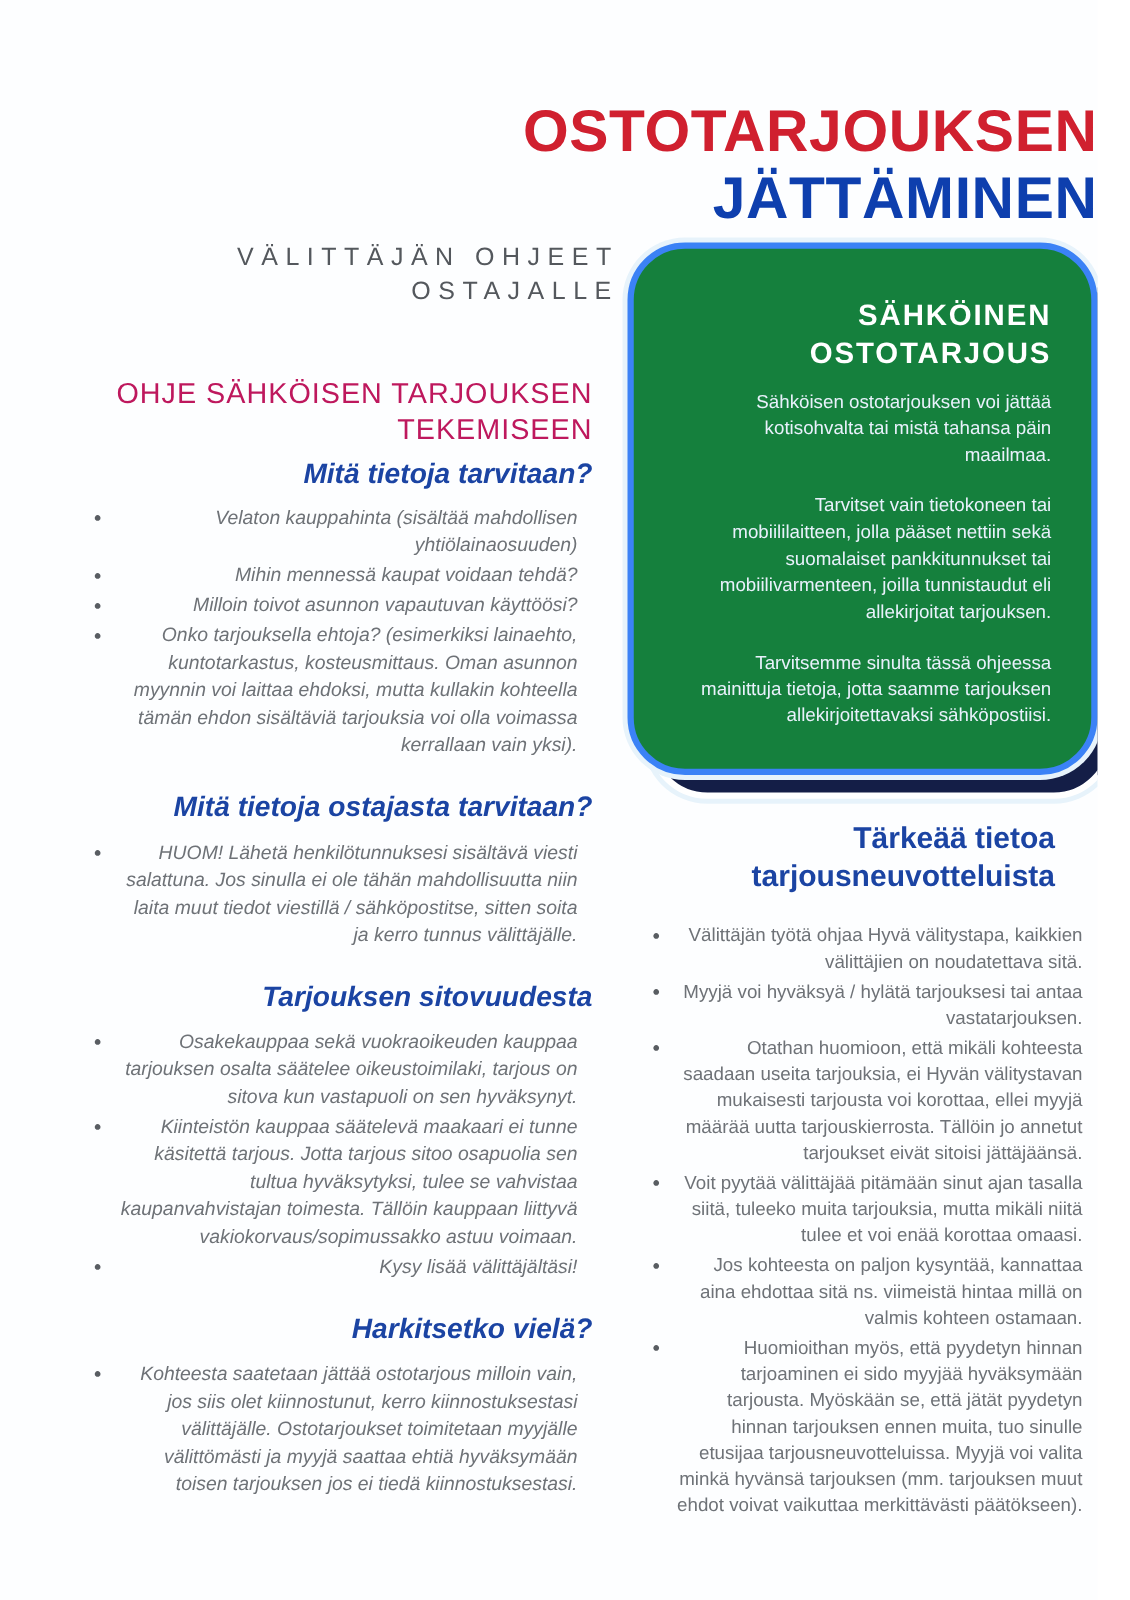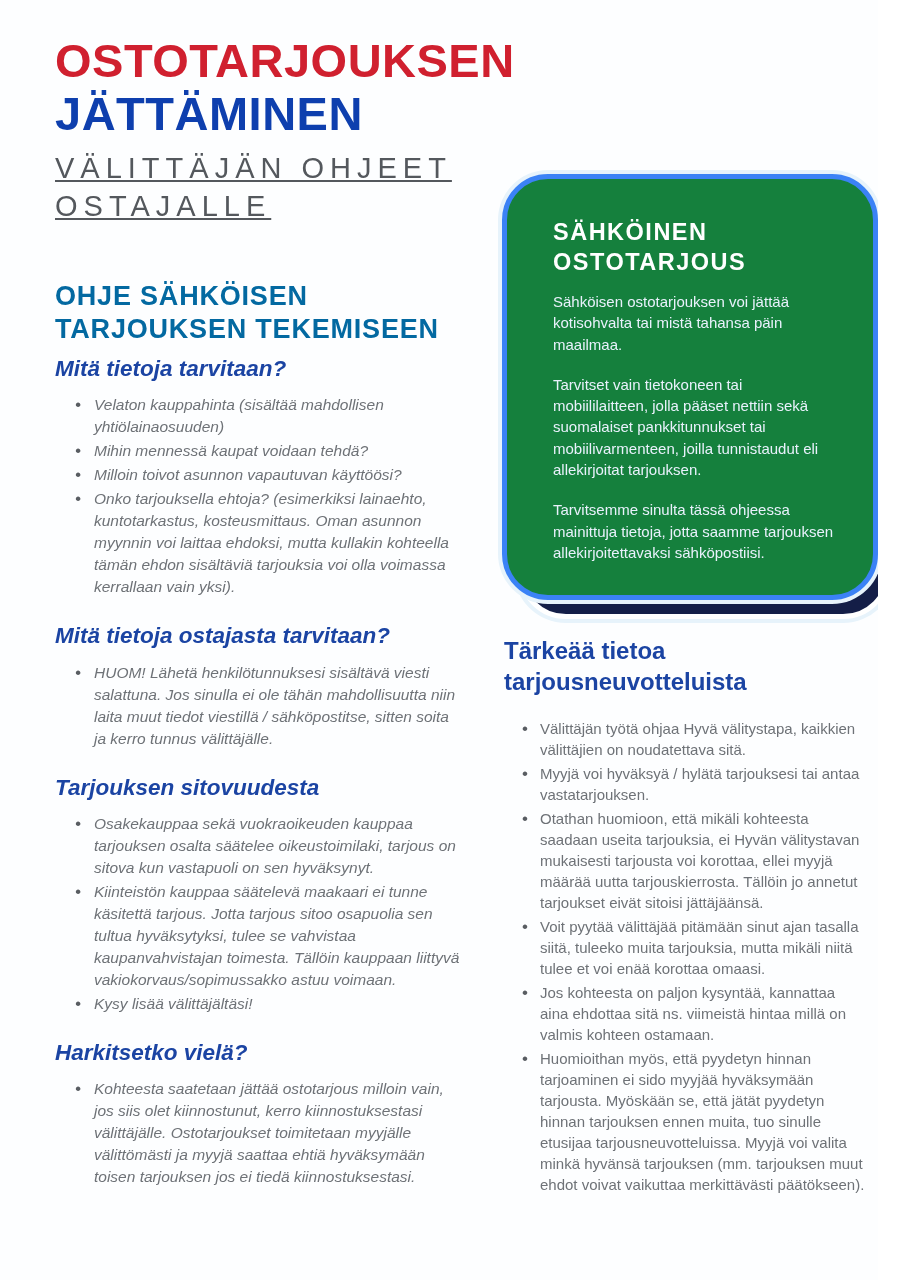--- a/index.html
+++ b/index.html
@@ -2,41 +2,42 @@
 <html lang="fi"><head>
 <meta charset="utf-8">
 <style>
   html,body{margin:0;padding:0;background:#ffffff;}
   .page{
     position:relative;
     width:878px;height:1280px;
     background:#fdfeff;
     font-family:"Liberation Sans",sans-serif;
     box-sizing:border-box;
-    padding:34px 0 0 55px;
+    padding:78px 0 0 55px;
     overflow:hidden;
+    text-align:right;
   }
   
   .main-title{margin:0;font-size:47px;line-height:1.13;font-weight:bold;letter-spacing:.5px;}
   .t-red{color:#d0202f;display:block;}
   .t-blue{color:#0e3fae;display:block;}
   .subtitle{
     margin-top:9px;width:440px;
-    font-size:29px;line-height:1.32;letter-spacing:6px;
-    color:#54585d;font-weight:normal;text-decoration:underline;
+    font-size:20px;line-height:1.32;letter-spacing:6px;
+    color:#54585d;font-weight:normal;
   }
   
   .columns{display:flex;align-items:flex-start;}
   .col-left{width:436px;padding-top:54px;}
   .col-right{width:385px;margin-left:28px;margin-top:-52px;}
   
   .section-title{
     margin:0 0 6px 0;
-    font-size:27px;line-height:1.24;font-weight:bold;
-    letter-spacing:.8px;color:#0369a1;
+    font-size:23px;line-height:1.24;font-weight:normal;
+    letter-spacing:.8px;color:#be185d;
   }
   .group{margin-top:24px;font-style:italic;}
   .group:first-of-type{margin-top:8px;}
   .group-heading{
     margin:0 0 10px 0;
     font-size:22.5px;line-height:1.22;font-weight:bold;
     color:#1b44a3;
   }
   .bullets{list-style:none;margin:12px;padding:0;}
   .bullet{

